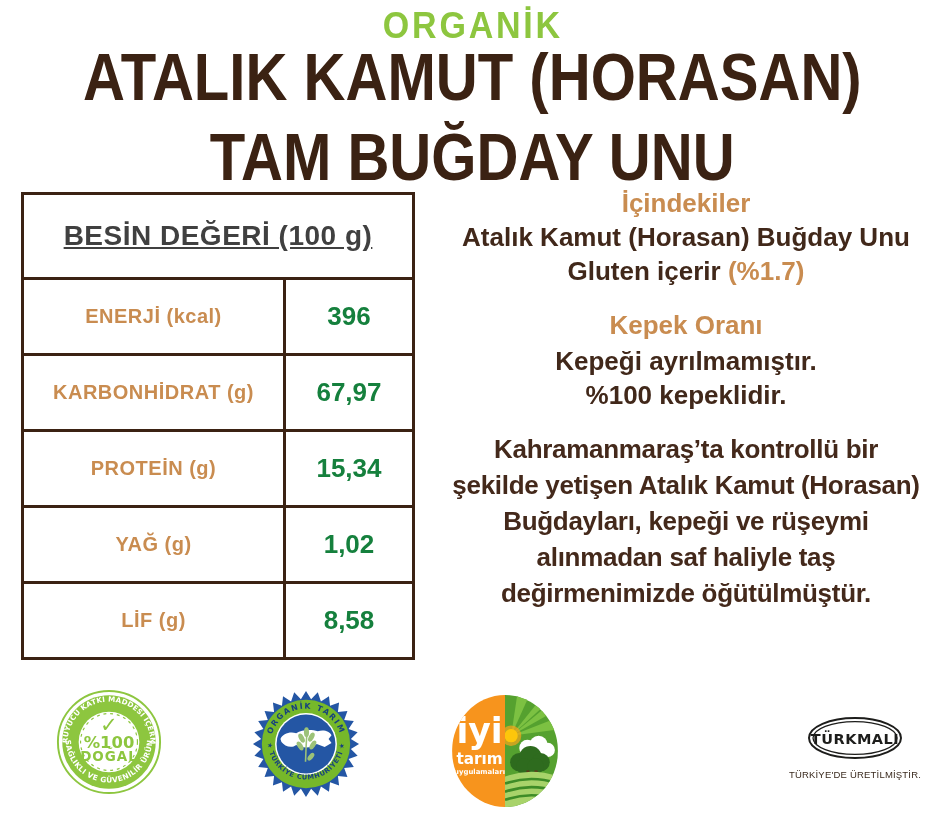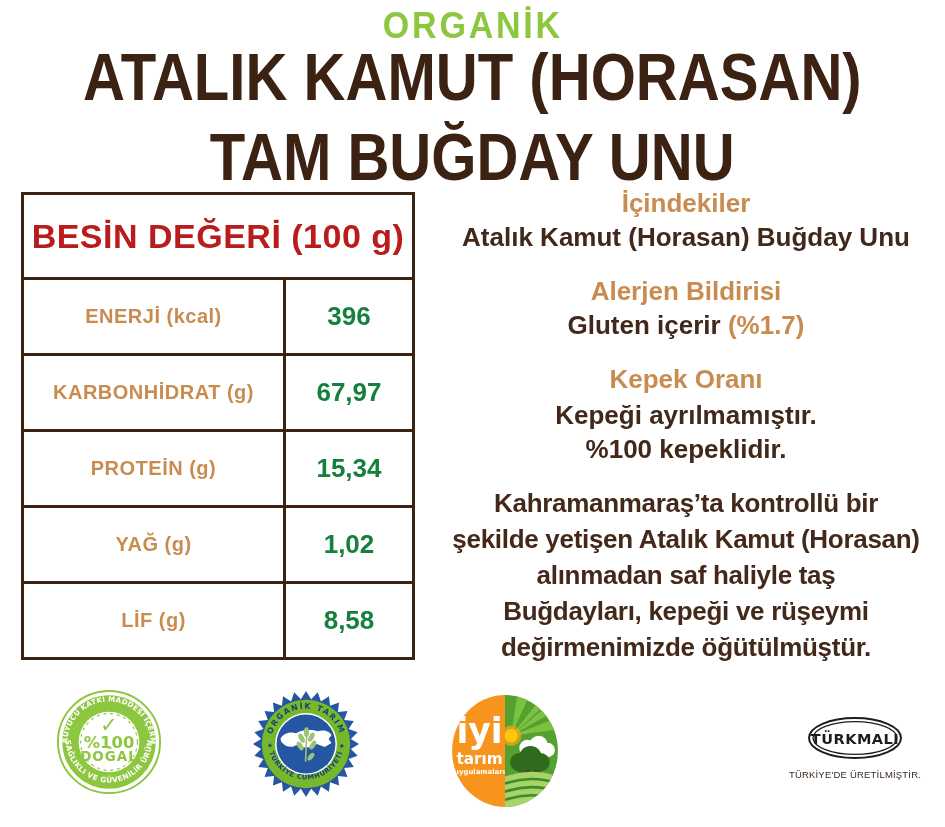--- a/index.html
+++ b/index.html
@@ -19,21 +19,21 @@
     letter-spacing:0px;transform:scaleX(.88);transform-origin:center;white-space:nowrap;
   }
   
   .ntable{
     position:absolute;left:21px;top:192px;border-collapse:collapse;
   }
   .ntable td{
     border:3px solid #3B2213;text-align:center;vertical-align:middle;background:#fff;
   }
   .ntable .thead{
-    height:80px;color:#b91c1c;font-weight:bold;font-size:34px;letter-spacing:.5px;
+    height:80px;color:#404040;font-weight:bold;font-size:28px;letter-spacing:.5px;text-decoration:underline;
   }
   .ntable .lbl{
     width:257px;height:71px;color:#C98C50;font-weight:bold;font-size:20px;letter-spacing:.5px;
   }
   .ntable .val{
     width:124px;color:#15803d;font-weight:bold;font-size:26px;
   }
   
   .info{
     position:absolute;left:432px;top:188px;width:508px;text-align:center;font-weight:bold;
@@ -95,32 +95,31 @@
         <td class="lbl">LİF (g)</td>
         <td class="val">8,58</td>
       </tr>
     </tbody>
   </table>
 
   <div class="info">
     <div class="h">İçindekiler</div>
     <div class="b gap-s">Atalık Kamut (Horasan) Buğday Unu</div>
 
-    <div class="h gap-m">Alerjen Bildirisi</div>
     <div class="b gap-s"><span>Gluten içerir</span><span class="accent"> (%1.7)</span></div>
 
     <div class="h gap-m">Kepek Oranı</div>
     <div class="bran-line gap-s">Kepeği ayrılmamıştır.</div>
     <div class="bran-line">%100 kepeklidir.</div>
 
     <div class="desc">
       <div>Kahramanmaraş’ta kontrollü bir</div>
       <div>şekilde yetişen Atalık Kamut (Horasan)</div>
+      <div>Buğdayları, kepeği ve rüşeymi</div>
       <div>alınmadan saf haliyle taş</div>
-      <div>Buğdayları, kepeği ve rüşeymi</div>
       <div>değirmenimizde öğütülmüştür.</div>
     </div>
   </div>
 
   <div class="badge b-dogal">
     <svg width="106" height="108" viewBox="0 0 110 112">
       <defs>
         <path id="dgTop" d="M 12,57 A 43,43 0 0 1 98,57" fill="none"></path>
         <path id="dgBot" d="M 10,53 A 45,45 0 0 0 100,53" fill="none"></path>
       </defs>

